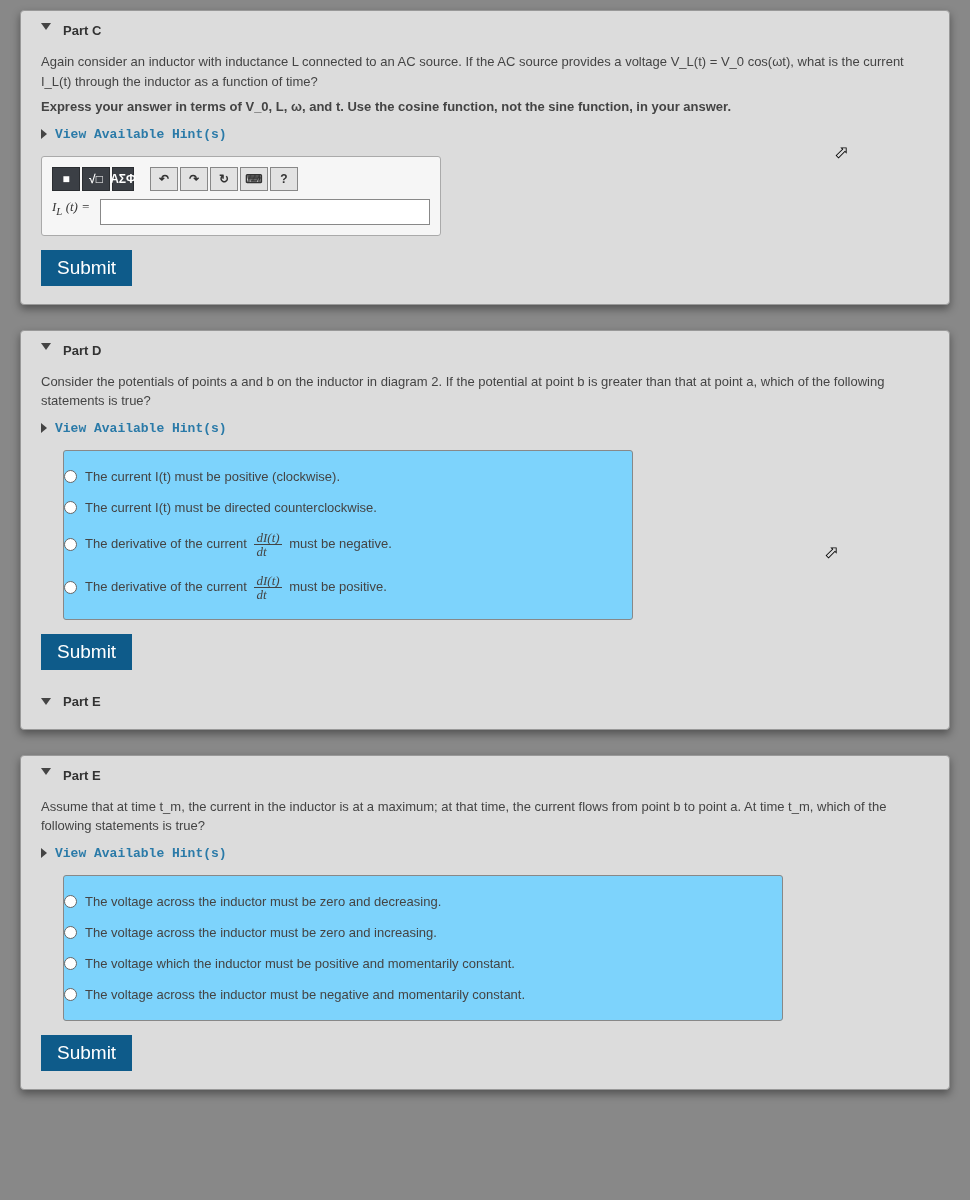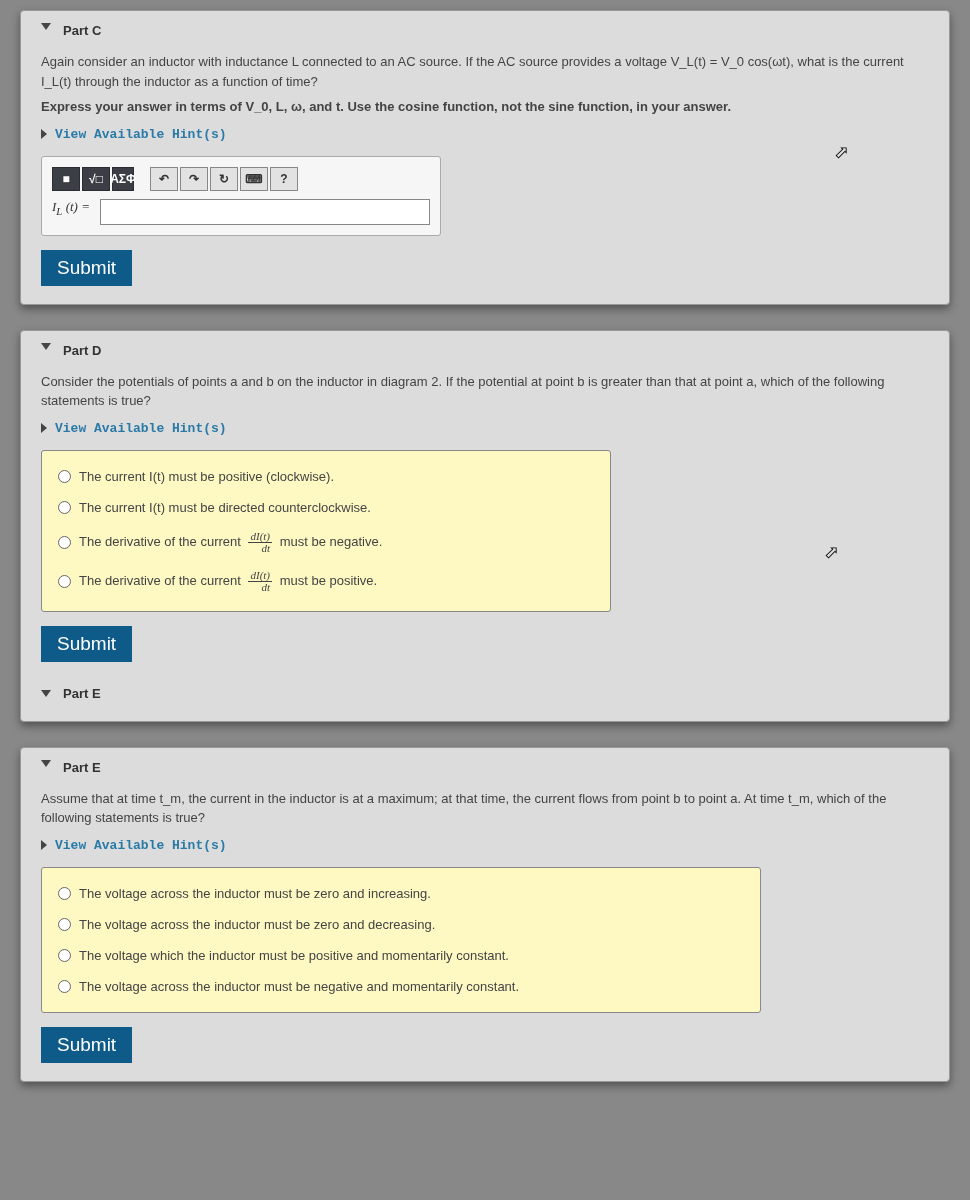--- a/index.html
+++ b/index.html
@@ -89,25 +89,26 @@
 .submit-btn {
   background: #0e5b8a;
   color: #fff;
   border: none;
   padding: 7px 16px;
   font-size: 19px;
   cursor: pointer;
 }
 .options-box {
   border: 1px solid #888;
-  background: #fef9c3;
+  background: #7dd3fc;
   border-radius: 3px;
-  padding: 10px 16px;
+  padding: 10px 0;
   width: 720px;
   margin-bottom: 14px;
+  margin-left: 22px;
 }
 .options-box-narrow { width: 570px; }
 .option-row {
   display: flex;
   align-items: center;
   padding: 8px 0;
   gap: 8px;
   color: #444;
 }
 .radio {
@@ -123,23 +124,23 @@
   color: #000;
 }
 .bottom-header {
   display:flex;align-items:center;font-weight:bold;color:#333;
   padding:6px 0 2px 0;
 }
 .bottom-header .caret {
   width:0;height:0;border-left:5px solid transparent;border-right:5px solid transparent;border-top:7px solid #444;margin-right:12px;
 }
 .frac {
-  display:inline-flex;flex-direction:column;align-items:flex-end;
+  display:inline-flex;flex-direction:column;align-items:flex-start;
   font-style:italic;font-family:Georgia,serif;vertical-align:middle;
-  font-size:11px;line-height:1;margin:0 4px;
+  font-size:13px;line-height:1;margin:0 4px;
 }
 .frac .num{border-bottom:1px solid #444;padding:0 2px;}
 .frac .den{padding:0 2px;}
 .rel{position:relative;}
 </style>
 </head>
 <body>
 
 <div class="part-panel rel">
   <div class="part-header">
@@ -233,25 +234,25 @@
   </div>
   <p class="prompt">Assume that at time t_m, the current in the inductor is at a maximum; at that time, the current flows from point b to point a. At time t_m, which of the following statements is true?</p>
   <div class="hint-link">
     <span class="tri"></span>
     <span>View Available Hint(s)</span>
   </div>
 
   <div class="options-box">
     <div class="option-row">
       <span class="radio"></span>
+      <span>The voltage across the inductor must be zero and decreasing.</span>
+    </div>
+    <div class="option-row">
+      <span class="radio"></span>
       <span>The voltage across the inductor must be zero and increasing.</span>
-    </div>
-    <div class="option-row">
-      <span class="radio"></span>
-      <span>The voltage across the inductor must be zero and decreasing.</span>
     </div>
     <div class="option-row">
       <span class="radio"></span>
       <span>The voltage which the inductor must be positive and momentarily constant.</span>
     </div>
     <div class="option-row">
       <span class="radio"></span>
       <span>The voltage across the inductor must be negative and momentarily constant.</span>
     </div>
   </div>

